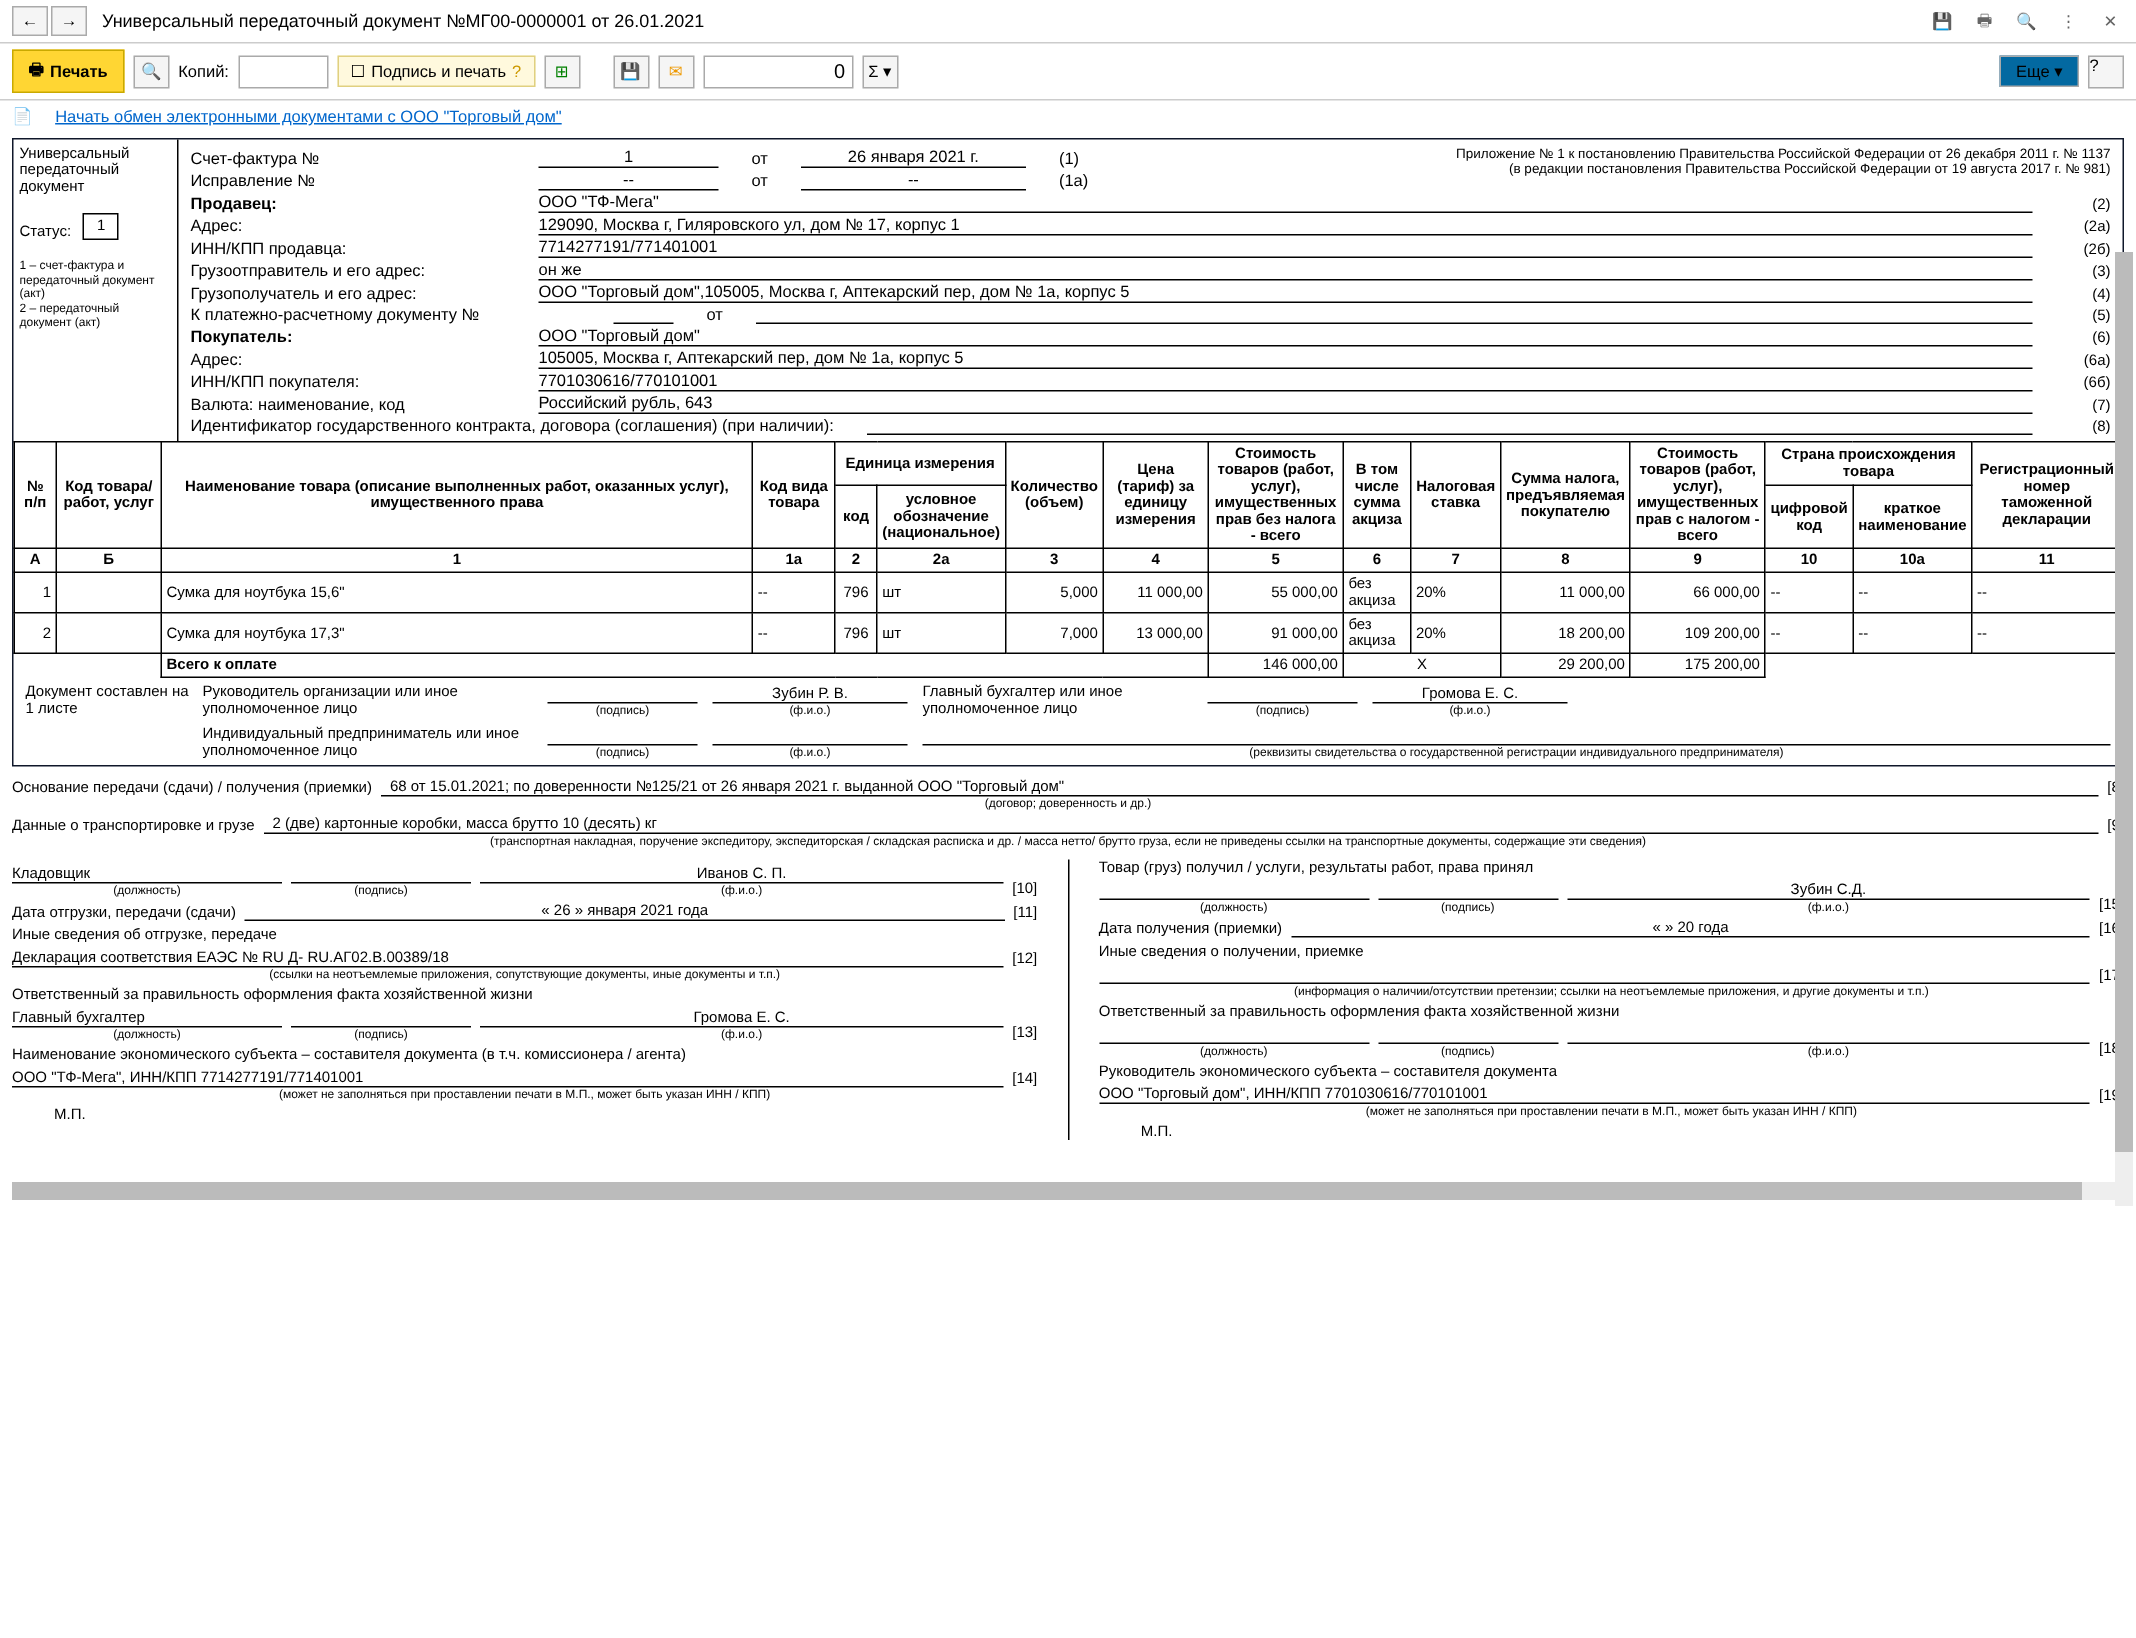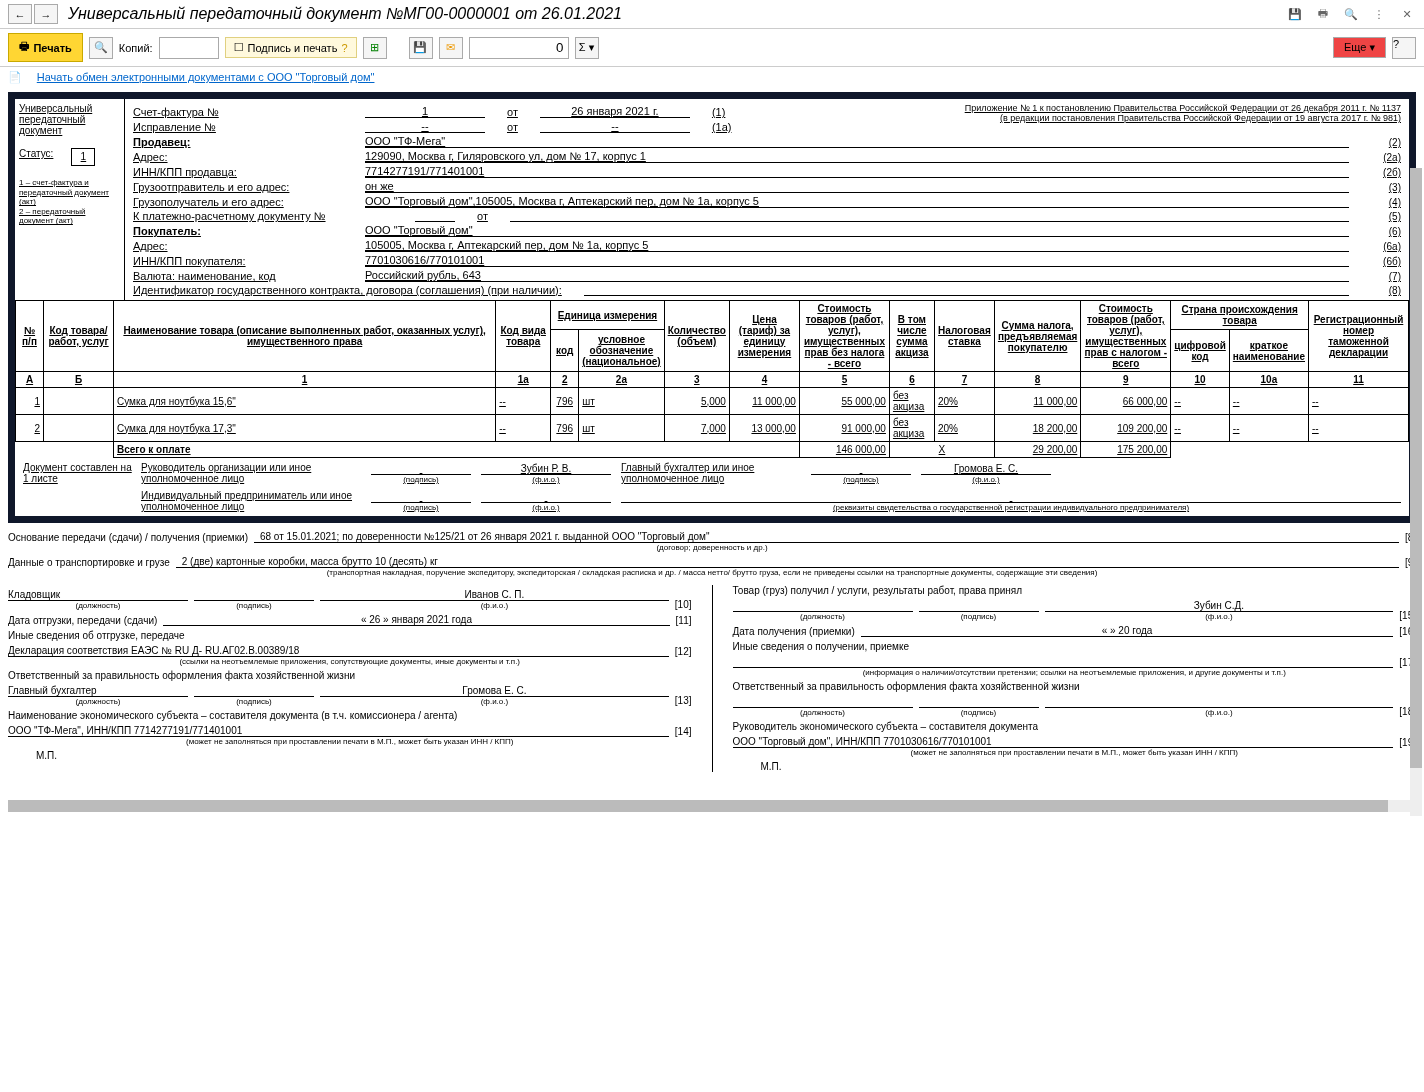--- a/index.html
+++ b/index.html
@@ -1,37 +1,37 @@
 <!DOCTYPE html>
 <html><head>
 <meta charset="utf-8">
 <style>
 * { box-sizing: border-box; margin: 0; padding: 0; }
 body { font-family: Arial, sans-serif; font-size: 11px; background: #fff; color: #000; width: 1424px; }
 .titlebar { display: flex; align-items: center; padding: 4px 8px; border-bottom: 1px solid #ccc; }
 .nav-btns { display: flex; gap: 2px; margin-right: 10px; }
 .nav-btn { width: 24px; height: 20px; border: 1px solid #aaa; background: #f5f5f5; display: flex; align-items: center; justify-content: center; cursor: pointer; }
-.title { font-size: 16px; flex: 1; font-style: italic; }
+.title { font-size: 12px; flex: 1; }
 .title-icons { display: flex; gap: 10px; align-items: center; }
 .title-icon { width: 18px; height: 18px; display: flex; align-items: center; justify-content: center; cursor: pointer; color: #666; }
 .toolbar { display: flex; align-items: center; padding: 4px 8px; gap: 6px; border-bottom: 1px solid #ccc; }
 .btn-print { background: #ffd633; border: 1px solid #c9a900; padding: 4px 10px; display: flex; align-items: center; gap: 4px; font-weight: bold; cursor: pointer; }
 .btn-icon { width: 24px; height: 22px; border: 1px solid #aaa; background: #f5f5f5; display: flex; align-items: center; justify-content: center; cursor: pointer; }
 .copies-input { width: 60px; height: 22px; border: 1px solid #aaa; }
 .btn-sign { background: #fff9dd; border: 1px solid #e0d080; padding: 3px 8px; display: flex; align-items: center; gap: 4px; }
 .num-input { width: 100px; height: 22px; border: 1px solid #aaa; text-align: right; padding-right: 4px; }
-.btn-more { border: 1px solid #aaa; padding: 3px 10px; background: #ef4444; cursor: pointer; }
+.btn-more { border: 1px solid #aaa; padding: 3px 10px; background: #0369a1; cursor: pointer; }
 .btn-help { border: 1px solid #aaa; width: 24px; height: 22px; background: #f5f5f5; cursor: pointer; }
 .link-bar { padding: 4px 8px; }
 .link-bar a { color: #0066cc; text-decoration: underline; margin-left: 12px; }
 .doc-area { padding: 4px 8px 20px 8px; position: relative; }
-.main-table-wrap { border: 7px solid #0f172a; text-decoration: underline; }
+.main-table-wrap { border: 1px solid #0f172a; }
 .doc-header { display: flex; }
 .left-col { width: 110px; border-right: 1px solid #000; padding: 4px; font-size: 10px; }
-.status-row { display: flex; align-items: flex-start; gap: 18px; margin: 12px 0; }
+.status-row { display: flex; align-items: flex-end; gap: 8px; margin: 12px 0; }
 .status-box { border: 1px solid #000; width: 24px; height: 18px; text-align: center; line-height: 16px; }
 .legend { font-size: 8px; line-height: 1.2; }
 .right-head { flex: 1; padding: 4px 8px; }
 .appendix { text-align: right; font-size: 9px; }
 .head-row { display: flex; align-items: flex-end; gap: 22px; margin-top: 2px; font-size: 11px; }
 .head-label { min-width: 210px; }
 .head-val { border-bottom: 1px solid #000; text-align: center; min-width: 40px; padding: 0 4px; }
 .head-fill { border-bottom: 1px solid #000; flex: 1; }
 .bracket { width: 30px; text-align: right; font-size: 10px; }
 .items-table { width: 100%; border-collapse: collapse; font-size: 10px; }

